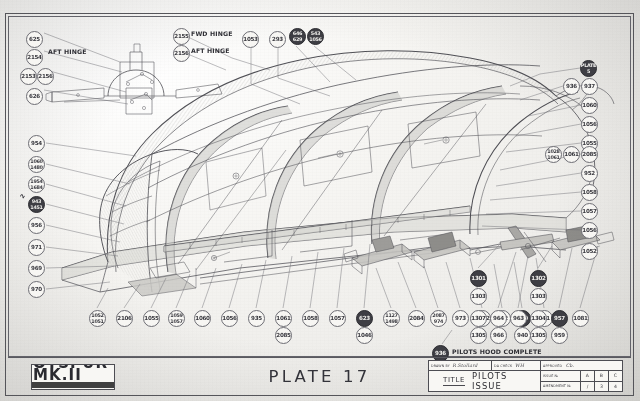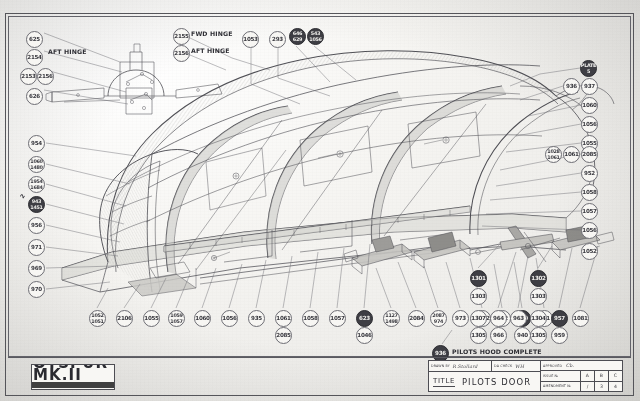--- a/index.html
+++ b/index.html
@@ -195,21 +195,21 @@
     letter-spacing: .15px;
     white-space: nowrap;
     box-sizing: border-box;
   }
   .tb-l-top .c1 { width: 63px; border-right: 1px solid #4d4d53; }
   .tb-l-top .c2 { flex: 1; }
   .tb-l-bot {
     flex: 1;
     display: flex;
     align-items: center;
-    padding-left: 4px;
+    padding-left: 14px;
     gap: 7px;
   }
   .tb-title-lbl {
     font-family: "DejaVu Sans", sans-serif;
     font-size: 7px;
     color: #303037;
     letter-spacing: .6px;
     border-bottom: 1px solid #4a4a50;
     padding-bottom: 1px;
   }
@@ -630,36 +630,37 @@
   <div class="tag tiny" style="left:19px; top:196px; transform:rotate(-55deg); transform-origin:left top;">2<br></div>
 
   <div class="title-strip">
     <div class="rule"></div>
 
     <div class="logo-box">
       <div class="logo-main">OTSPUR MK.II</div>
       <div class="logo-sub">45FT SPAN PARACHUTE DOOR VERSION</div>
     </div>
 
+    <div class="plate-label">PLATE  17</div>
 
     <div class="tb">
       <div class="tb-left">
         <div class="tb-l-top">
           <div class="tb-cell c1">
             <span>DRAWN BY</span>
             <span class="scribble" style="margin-left:3px">R.Stollard</span>
           </div>
           <div class="tb-cell c2">
             <span>DA CHECK</span>
             <span class="scribble" style="margin-left:3px">WH</span>
           </div>
         </div>
         <div class="tb-l-bot">
           <span class="tb-title-lbl">TITLE</span>
-          <span class="tb-title-val">PILOTS DOOR</span>
+          <span class="tb-title-val">PILOTS ISSUE</span>
         </div>
       </div>
 
       <div class="tb-right">
         <div class="tb-r-row">
           <div class="tb-cell tb-r-wide">
             <span>APPROVED</span>
             <span class="scribble" style="margin-left:4px">Cb.</span>
           </div>
         </div>

